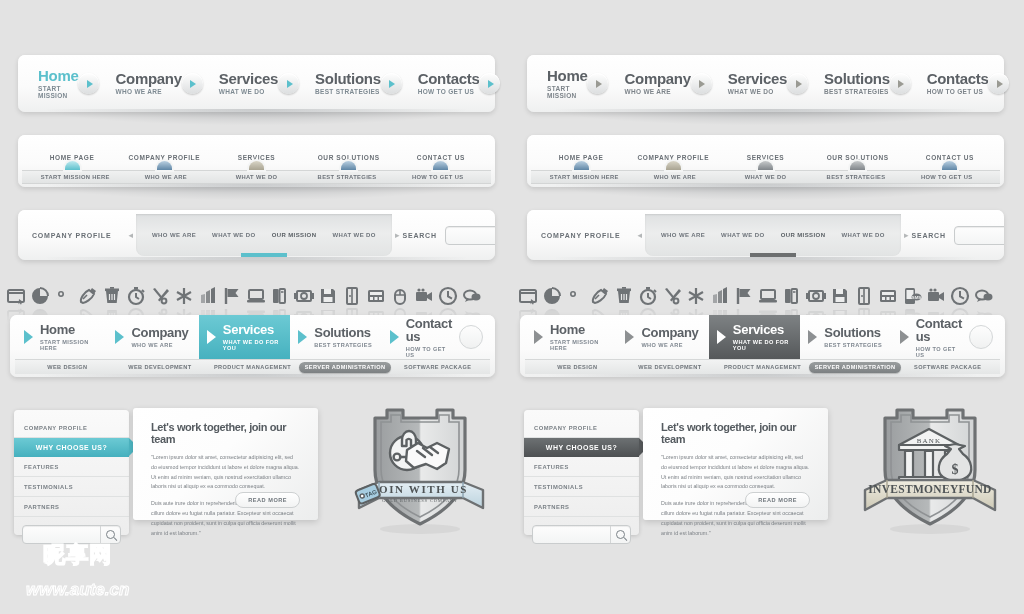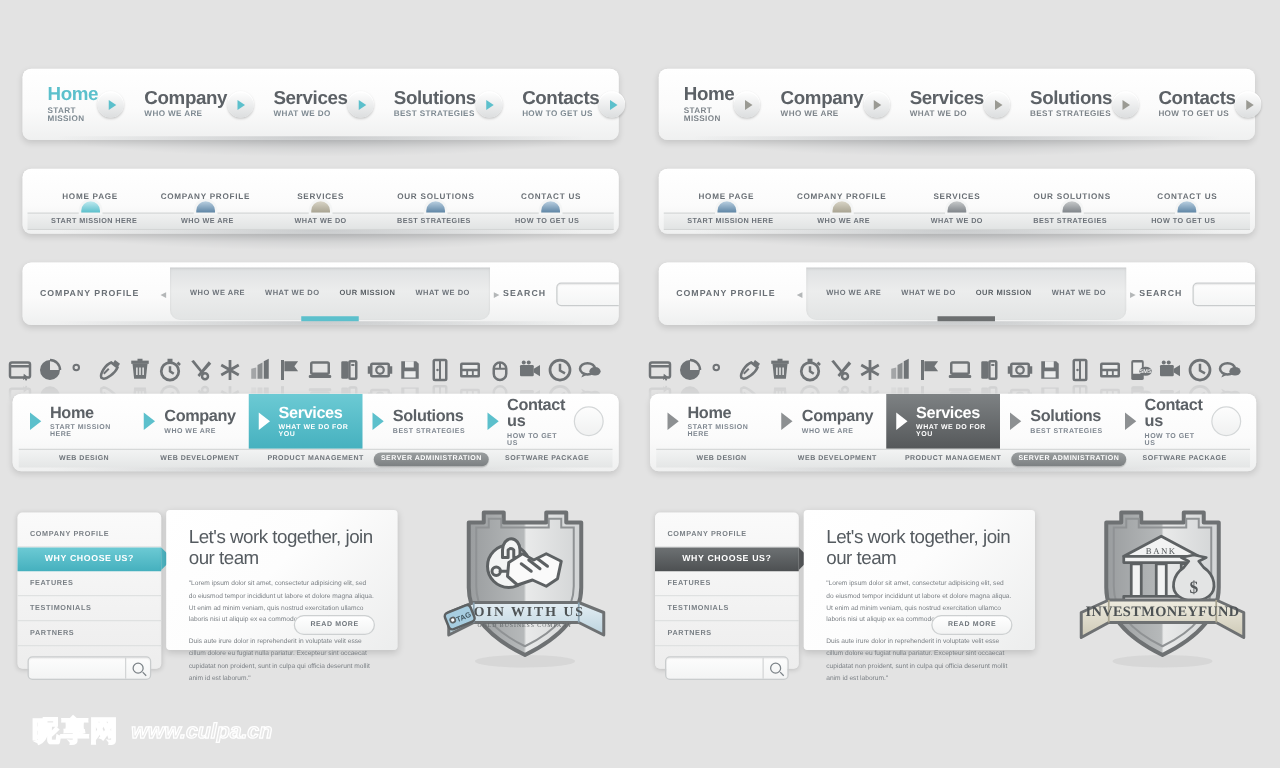--- a/index.html
+++ b/index.html
@@ -135,35 +135,35 @@
     content:"";position:absolute;right:-9px;top:0;width:0;height:0;
     border-left:9px solid #4db5c2;border-top:9.5px solid transparent;border-bottom:9.5px solid transparent;
   }
   .gray .sbitem.sel:after{border-left-color:#55585a;}
   .sbsearch{margin:8px 8px 8px 8px;height:17px;display:flex;background:linear-gradient(#fdfdfd,#f3f4f4);
     border:1px solid #c9cccd;border-radius:4px;box-shadow:0 1px 1px rgba(0,0,0,.07) inset;}
   .sbsearch .inp{flex:1;}
 
   .article{position:absolute;background:linear-gradient(135deg,#ffffff 0%,#fdfdfd 45%,#eceded 100%);
     border-radius:3px;box-shadow:0 2px 6px rgba(0,0,0,.15);padding:13px 18px;box-sizing:border-box;}
-  .article h2{margin:0 0 8px 0;font-size:15px;font-weight:normal;letter-spacing:-.4px;color:#555b60;}
+  .article h2{margin:0 0 8px 0;font-size:11px;font-weight:bold;letter-spacing:-.4px;color:#555b60;}
   .article p{margin:0 0 7px 0;font-size:5.3px;line-height:1.85;color:#7c8186;}
   .readmore{
     position:absolute;right:18px;bottom:12px;
     border:1.3px solid #cdd0d1;border-radius:11px;padding:4px 12px;
     font-size:5.6px;font-weight:bold;letter-spacing:.5px;color:#6f767c;
     background:linear-gradient(#ffffff,#f2f3f3);
   }
 
   
   .badge{position:absolute;}
   .badge svg{display:block;}
 
   
-  .wm{position:absolute;left:26px;bottom:14px;display:flex;align-items:center;gap:10px;}
+  .wm{position:absolute;left:26px;bottom:14px;display:flex;align-items:center;gap:10px;flex-direction:column;}
   .wm .cn{font-size:22px;font-weight:bold;color:#e8e8e8;-webkit-text-stroke:1.5px #ffffff;
     letter-spacing:1px;font-family:"DejaVu Sans",sans-serif;}
   .wm .url{font-size:17px;font-style:italic;font-weight:bold;color:#e8e8e8;-webkit-text-stroke:1px #fff;}
   .idtag{position:absolute;right:14px;bottom:16px;background:#c6c6c6;color:#fcfcfc;
     font-size:9.5px;padding:3px 9px;letter-spacing:.2px;}
 </style>
 </head>
 <body>
 
 <div class="stage">
@@ -1202,16 +1202,16 @@
         <text x="100" y="76" font-family="'Liberation Serif',serif" font-size="14" font-weight="bold" fill="#55595b" text-anchor="middle">$</text>
         <path d="M10 92 L32 82 L118 82 L140 92 L140 112 L118 100 L32 100 L10 112 Z" fill="url(#bnB)" stroke="#6e7173" stroke-width="2.4" stroke-linejoin="round"></path>
         <path d="M32 82 L32 100 M118 82 L118 100" stroke="#a8a490" stroke-width="1.4"></path>
         <text x="75" y="95" font-family="'Liberation Serif',serif" font-size="11.5" font-weight="bold" fill="#4e5355" text-anchor="middle" letter-spacing=".3">INVESTMONEYFUND</text>
       </svg>
     </div>
   </div>
 
   <div class="wm">
     <span class="cn">昵享网</span>
-    <span class="url">www.culpa.cn</span>
+    <span class="url">www.aute.cn</span>
   </div>
 
 </div>
 
 </body></html>

